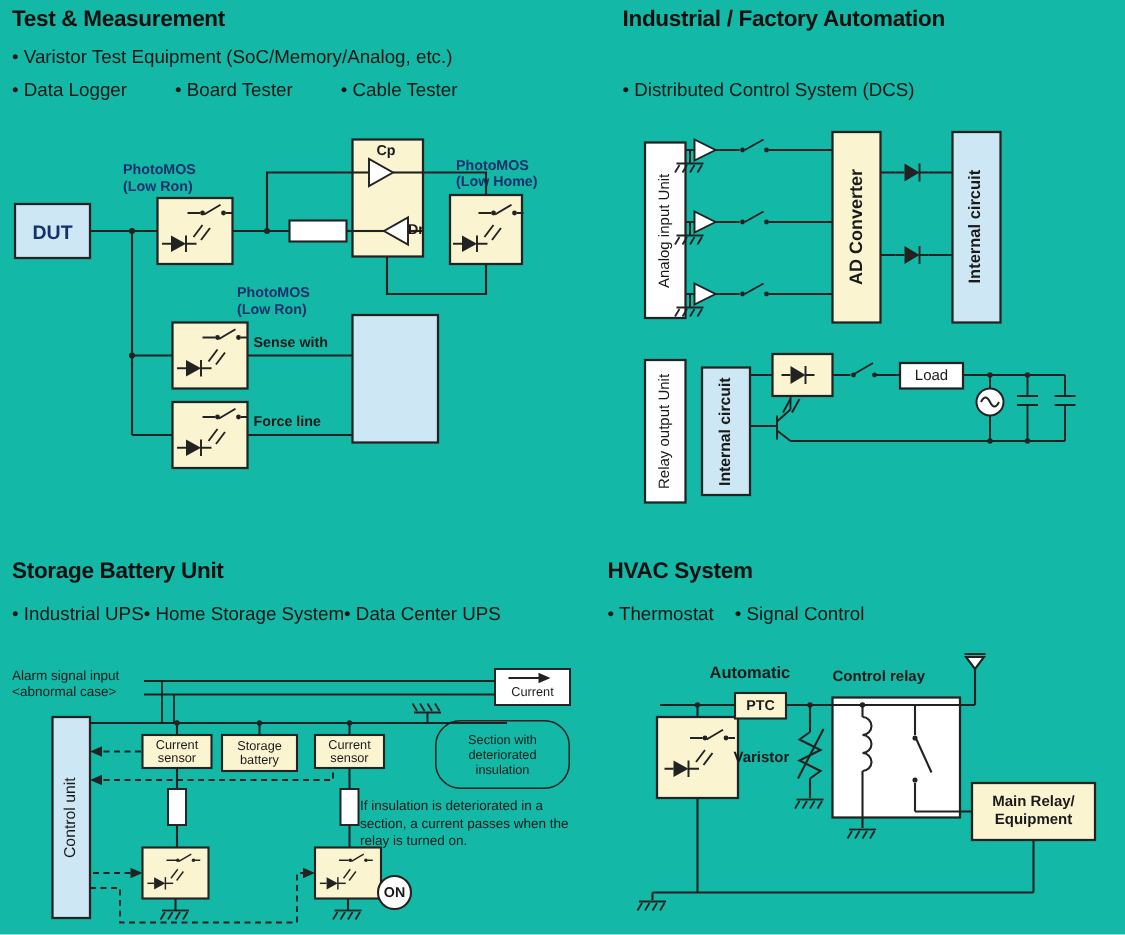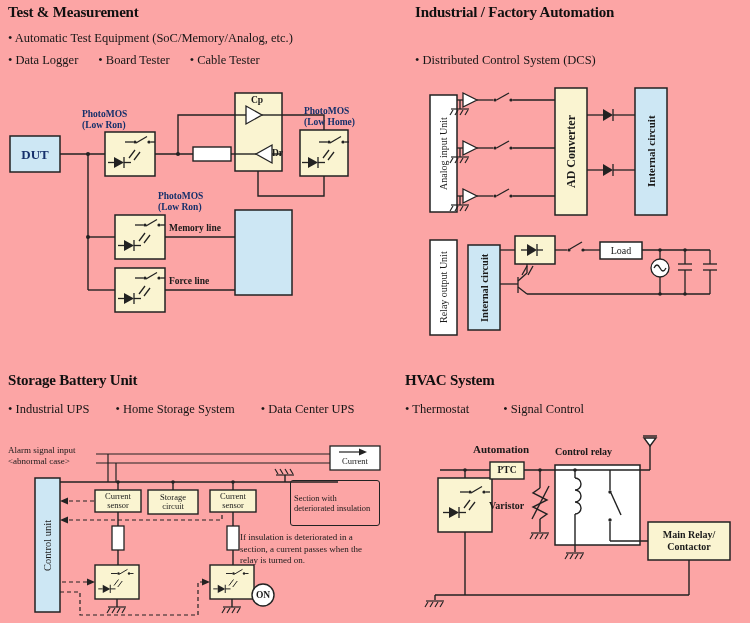--- a/index.html
+++ b/index.html
@@ -1,31 +1,31 @@
 <!DOCTYPE html>
 <html><head>
 <meta charset="utf-8">
 <style>
   * { margin:0; padding:0; box-sizing:border-box; }
   html,body { background:#fff; }
   body { width:750px; height:623px; font-family:"Liberation Sans", sans-serif; color:#1a1a1a; }
-  .page { position:relative; width:750px; height:623px; background:#fca5a5; overflow:hidden;font-family:Liberation Serif, serif; }
+  .page { position:relative; width:750px; height:623px; background:#14b8a6; overflow:hidden; }
   .quad { position:absolute; }
   .qtitle { position:absolute; left:0; top:0; font-size:15px; font-weight:700; color:#101010; letter-spacing:-0.2px; }
   .brow { position:absolute; left:0; display:flex; font-size:12.5px; color:#161616; }
   .bi { white-space:nowrap; }
   .bi::before { content:"• "; }
   .diag { position:absolute; left:0; }
   .art { position:absolute; left:0; top:0; }
   .lbl { position:absolute; font-size:9.5px; line-height:11px; color:#1a1a1a; }
   .pmlbl { color:#15306B; font-weight:700; font-size:9.5px; line-height:10.5px; }
   .sm { font-size:9.5px; font-weight:700; }
   .boxlabel { display:flex; flex-direction:column; align-items:center; justify-content:center; text-align:right; }
   .vlabel { writing-mode:vertical-rl; transform:rotate(180deg); display:flex; align-items:center; justify-content:center; text-align:center; }
-  .roundnote { border:1.2px solid #222; border-radius:3px; display:flex; align-items:center; justify-content:center; text-align:left; padding:3px; }
+  .roundnote { border:1.2px solid #222; border-radius:17px; display:flex; align-items:center; justify-content:center; text-align:center; padding:3px; }
 </style>
 </head>
 <body>
 
 <svg width="0" height="0" style="position:absolute" aria-hidden="true">
   <defs>
     <g id="sym-opto" fill="none" stroke="#222" stroke-width="1.3">
       <path d="M9,25 L9,36 L19,30.5 Z" fill="#222" stroke="none"></path>
       <line x1="19" y1="25" x2="19" y2="36"></line>
       <line x1="3" y1="30.5" x2="9" y2="30.5"></line>
@@ -52,23 +52,23 @@
       <line x1="10" y1="0" x2="16" y2="0"></line>
     </g>
   </defs>
 </svg>
 
 <div class="page">
 
   <section class="quad" style="left:8px;top:4px;width:382px;height:352px">
     <div class="qtitle">Test &amp; Measurement</div>
     <div class="brow" style="top:27px">
-      <span class="bi">Automatic Test Equipment (SoC/Memory/Analog, etc.)</span>
-    </div>
-    <div class="brow" style="top:49px;gap:20px">
+      <span class="bi">Varistor Test Equipment (SoC/Memory/Analog, etc.)</span>
+    </div>
+    <div class="brow" style="top:49px;gap:32px">
       <span class="bi">Data Logger</span>
       <span class="bi">Board Tester</span>
       <span class="bi">Cable Tester</span>
     </div>
     <div class="diag" style="top:80px;width:360px;height:260px">
       <svg class="art" width="360" height="260">
         <g stroke="#222" stroke-width="1.5" fill="#CDE7F4">
           <rect x="2" y="52" width="50" height="36"></rect>
           <rect x="227" y="126" width="57" height="85"></rect>
         </g>
@@ -119,21 +119,21 @@
       <div class="lbl pmlbl" style="left:296px;top:22px">
           <div>PhotoMOS</div>
           <div>(Low Home)</div>
         </div>
       <div class="lbl pmlbl" style="left:150px;top:107px">
           <div>PhotoMOS</div>
           <div>(Low Ron)</div>
         </div>
       <div class="lbl sm" style="left:243px;top:11px">Cp</div>
       <div class="lbl sm" style="left:264px;top:64px">Dr</div>
-      <div class="lbl sm" style="left:161px;top:139px">Memory line</div>
+      <div class="lbl sm" style="left:161px;top:139px">Sense with</div>
       <div class="lbl sm" style="left:161px;top:192px">Force line</div>
     </div>
   </section>
 
   <section class="quad" style="left:415px;top:4px;width:345px;height:349px">
     <div class="qtitle">Industrial / Factory Automation</div>
     <div class="brow" style="top:49px">
       <span class="bi">Distributed Control System (DCS)</span>
     </div>
     <div class="diag" style="top:80px;width:345px;height:265px">
@@ -229,21 +229,21 @@
       <div class="lbl vlabel" style="left:15px;top:156px;width:27px;height:95px;font-size:10px">Relay output Unit</div>
       <div class="lbl vlabel" style="left:53px;top:161px;width:32px;height:85px;font-size:10.5px;font-weight:700">Internal circuit</div>
       <div class="lbl boxlabel" style="left:185px;top:158px;width:42px;height:17px;font-size:10px">
           <div>Load</div>
         </div>
     </div>
   </section>
 
   <section class="quad" style="left:8px;top:372px;width:385px;height:250px">
     <div class="qtitle">Storage Battery Unit</div>
-    <div class="brow" style="top:30px;gap:26px">
+    <div class="brow" style="top:30px;">
       <span class="bi">Industrial UPS</span>
       <span class="bi">Home Storage System</span>
       <span class="bi">Data Center UPS</span>
     </div>
     <div class="diag" style="top:70px;width:385px;height:180px">
       <svg class="art" width="385" height="180">
         <g stroke="#222" stroke-width="1.2" fill="none">
           <line x1="88" y1="12" x2="322" y2="12"></line>
           <line x1="88" y1="21" x2="322" y2="21"></line>
           <line x1="100" y1="12" x2="100" y2="40"></line>
@@ -304,39 +304,39 @@
       <div class="lbl boxlabel" style="left:322px;top:12px;width:50px;height:14px;font-size:8.5px">
           <div>Current</div>
         </div>
       <div class="lbl vlabel" style="left:27px;top:36px;width:25px;height:134px;font-size:10.5px">Control unit</div>
       <div class="lbl boxlabel" style="left:87px;top:48px;width:46px;height:22px;font-size:8.5px;line-height:9.5px">
           <div>Current</div>
           <div>sensor</div>
         </div>
       <div class="lbl boxlabel" style="left:140px;top:48px;width:50px;height:24px;font-size:8.5px;line-height:9.5px">
           <div>Storage</div>
-          <div>circuit</div>
+          <div>battery</div>
         </div>
       <div class="lbl boxlabel" style="left:202px;top:48px;width:46px;height:22px;font-size:8.5px;line-height:9.5px">
           <div>Current</div>
           <div>sensor</div>
         </div>
       <div class="lbl roundnote" style="left:282px;top:38px;width:90px;height:46px;font-size:8.5px;line-height:10px">
           <div>Section with deteriorated insulation</div>
         </div>
       <div class="lbl" style="left:232px;top:90px;width:140px;font-size:9px;line-height:11.5px">If insulation is deteriorated in a section, a current passes when the relay is turned on.</div>
       <div class="lbl boxlabel" style="left:244px;top:142px;width:22px;height:22px;font-size:9.5px;font-weight:700">
           <div>ON</div>
         </div>
     </div>
   </section>
 
   <section class="quad" style="left:405px;top:372px;width:345px;height:250px">
     <div class="qtitle">HVAC System</div>
-    <div class="brow" style="top:30px;gap:34px">
+    <div class="brow" style="top:30px;gap:14px">
       <span class="bi">Thermostat</span>
       <span class="bi">Signal Control</span>
     </div>
     <div class="diag" style="top:58px;width:345px;height:192px">
       <svg class="art" width="345" height="192">
         <rect x="150" y="35" width="85" height="80" fill="#fff" stroke="#222" stroke-width="1.5"></rect>
         <rect x="33" y="48" width="54" height="54" fill="#FAF4D1" stroke="#222" stroke-width="1.5"></rect>
         <rect x="85" y="32" width="34" height="17" fill="#FAF4D1" stroke="#222" stroke-width="1.4"></rect>
         <rect x="243" y="92" width="82" height="38" fill="#FAF4D1" stroke="#222" stroke-width="1.5"></rect>
         <g stroke="#222" stroke-width="1.4" fill="none">
@@ -367,26 +367,26 @@
             <circle cx="205" cy="90" r="1.7"></circle>
           <circle cx="60" cy="40" r="1.8"></circle>
             <circle cx="135" cy="40" r="1.8"></circle>
             <circle cx="170" cy="40" r="1.8"></circle>
         </g>
         <use href="#sym-opto" transform="translate(35,52)"></use>
         <use href="#sym-gnd" transform="translate(135,103)"></use>
         <use href="#sym-gnd" transform="translate(170,123)"></use>
         <use href="#sym-gnd" transform="translate(30,171)"></use>
       </svg>
-      <div class="lbl" style="left:68px;top:14px;font-size:11px;font-weight:700">Automation</div>
+      <div class="lbl" style="left:68px;top:14px;font-size:11px;font-weight:700">Automatic</div>
       <div class="lbl boxlabel" style="left:85px;top:32px;width:34px;height:17px;font-size:9.5px;font-weight:700">
           <div>PTC</div>
         </div>
       <div class="lbl" style="left:150px;top:16px;width:85px;font-size:10px;font-weight:700">Control relay</div>
       <div class="lbl" style="left:84px;top:70px;font-size:10px;font-weight:700">Varistor</div>
       <div class="lbl boxlabel" style="left:243px;top:92px;width:82px;height:38px;font-size:10px;font-weight:700;line-height:12px">
           <div>Main Relay/</div>
-          <div>Contactor</div>
+          <div>Equipment</div>
         </div>
     </div>
   </section>
 
 </div>
 
 </body></html>

